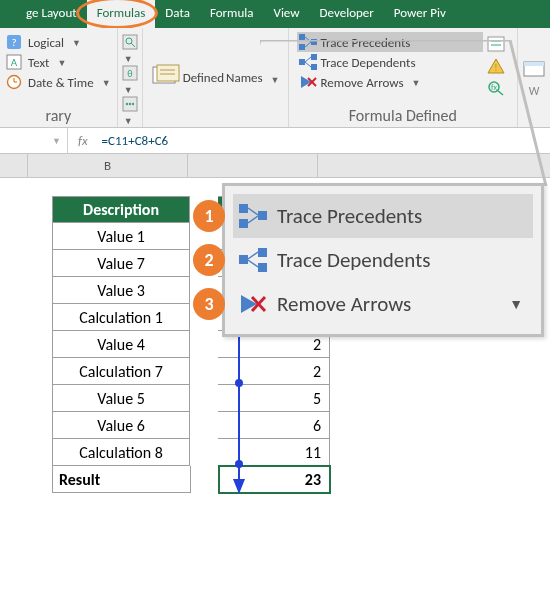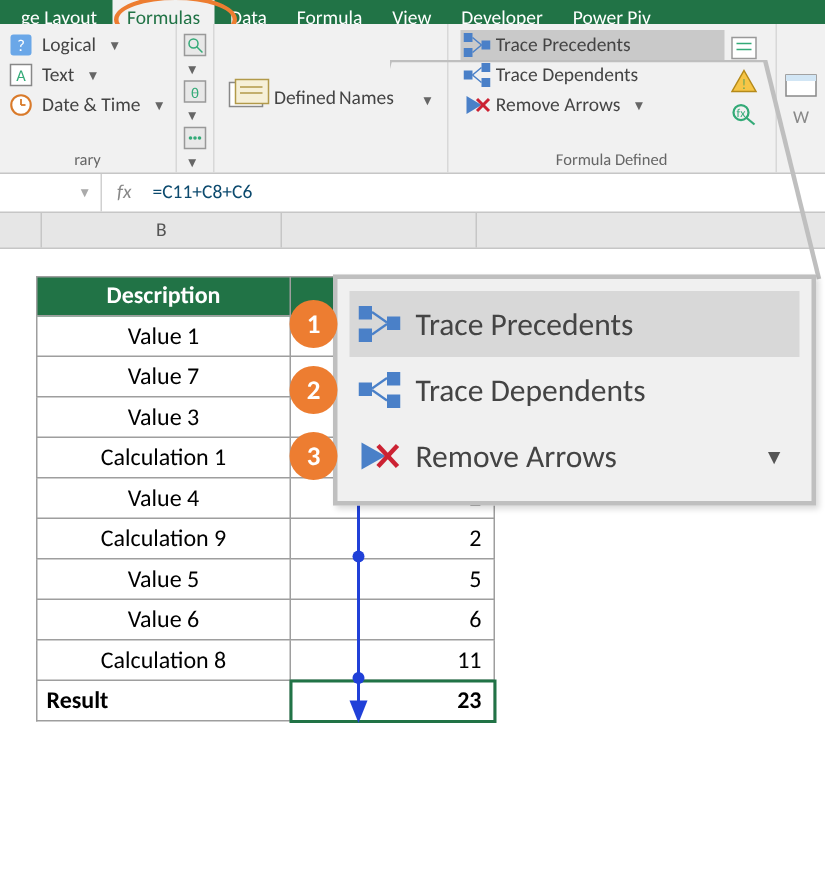--- a/index.html
+++ b/index.html
@@ -8,25 +8,25 @@
     background: #fff;
     width: 550px;
     height: 589px;
     position: relative;
     overflow: hidden;
   }
   
   .ribbon-tabs {
     display: flex;
     background: #217346;
-    height: 16px;
+    height: 28px;
     color: #fff;
     font-size: 13px;
     align-items: stretch;
-    padding-left: 4px;
+    padding-left: 16px;
   }
   .ribbon-tab {
     padding: 5px 10px;
     cursor: pointer;
     white-space: nowrap;
   }
   .ribbon-tab.active {
     background: #f1f1f1;
     color: #217346;
   }
@@ -51,21 +51,21 @@
     position: relative;
   }
   .ribbon-group {
     display: flex;
     flex-direction: column;
     padding: 4px 6px 2px 6px;
     border-right: 1px solid #d8d8d8;
   }
   .ribbon-group-label {
     text-align: center;
-    font-size: 11px;
+    font-size: 16px;
     color: #666;
     margin-top: auto;
     padding-top: 2px;
   }
   .func-lib .row { display: flex; align-items: center; gap: 6px; padding: 2px 0; }
   .func-lib .ico { width: 16px; height: 16px; display: inline-block; }
   .drop { font-size: 9px; color: #666; margin-left: 2px; }
   .defined-names {
     display: flex;
     flex-direction: row;
@@ -104,20 +104,21 @@
   .colC { width: 130px; }
   
   .sheet { position: relative; margin-top: 18px; margin-left: 24px; width: 306px;}
   .sheet-row { display: flex; height: 27px; }
   .cell {
     border: 1px solid #9e9e9e;
     border-top: none;
     font-size: 16px;
     display: flex;
     align-items: center;
+    margin-left: 28px;
   }
   .cellB { width: 170px; border-left: 1px solid #9e9e9e; justify-content: center; }
   .cellC { width: 136px; border-left: none; justify-content: flex-end; padding-right: 8px;}
   .header-row .cell { background: #217346; color: #fff; font-weight: bold; border-top: 1px solid #9e9e9e;}
   .bold { font-weight: bold; }
   .cellB.left { justify-content: flex-start; padding-left: 6px;}
   
   .sel-cell { outline: 2px solid #217346; outline-offset: -1px; position: relative;}
   
   .trace-arrow { position:absolute; left: 205px; top: 133px; width: 20px; height: 170px; pointer-events:none;}
@@ -222,21 +223,21 @@
   <div class="defined-names">
     <span class="big-ico">
       <svg width="30" height="30">
           <rect x="2" y="4" width="22" height="16" fill="#fff" stroke="#888"></rect>
           <rect x="6" y="2" width="22" height="16" fill="#f6f0d8" stroke="#b29a4a"></rect>
           <line x1="9" y1="7" x2="24" y2="7" stroke="#b29a4a"></line>
           <line x1="9" y1="11" x2="24" y2="11" stroke="#b29a4a"></line>
         </svg>
     </span>
     <span>Defined</span>
-    <span style="display:flex;align-items:flex-end;gap:16px;">
+    <span style="display:flex;align-items:flex-end;gap:6px;">
         <span>Names</span>
         <span class="drop">▼</span>
       </span>
   </div>
 
   <div class="audit-group">
     <div style="display:flex;">
       <div style="flex:1;">
         <div class="audit-row sel">
           <span class="audit-ico">
@@ -344,21 +345,21 @@
   </div>
   <div class="sheet-row">
     <div class="cell cellB">Calculation 1</div>
     <div class="cell cellC">10</div>
   </div>
   <div class="sheet-row">
     <div class="cell cellB">Value 4</div>
     <div class="cell cellC">2</div>
   </div>
   <div class="sheet-row">
-    <div class="cell cellB">Calculation 9</div>
+    <div class="cell cellB">Calculation 7</div>
     <div class="cell cellC">2</div>
   </div>
   <div class="sheet-row">
     <div class="cell cellB">Value 5</div>
     <div class="cell cellC">5</div>
   </div>
   <div class="sheet-row">
     <div class="cell cellB">Value 6</div>
     <div class="cell cellC">6</div>
   </div>

